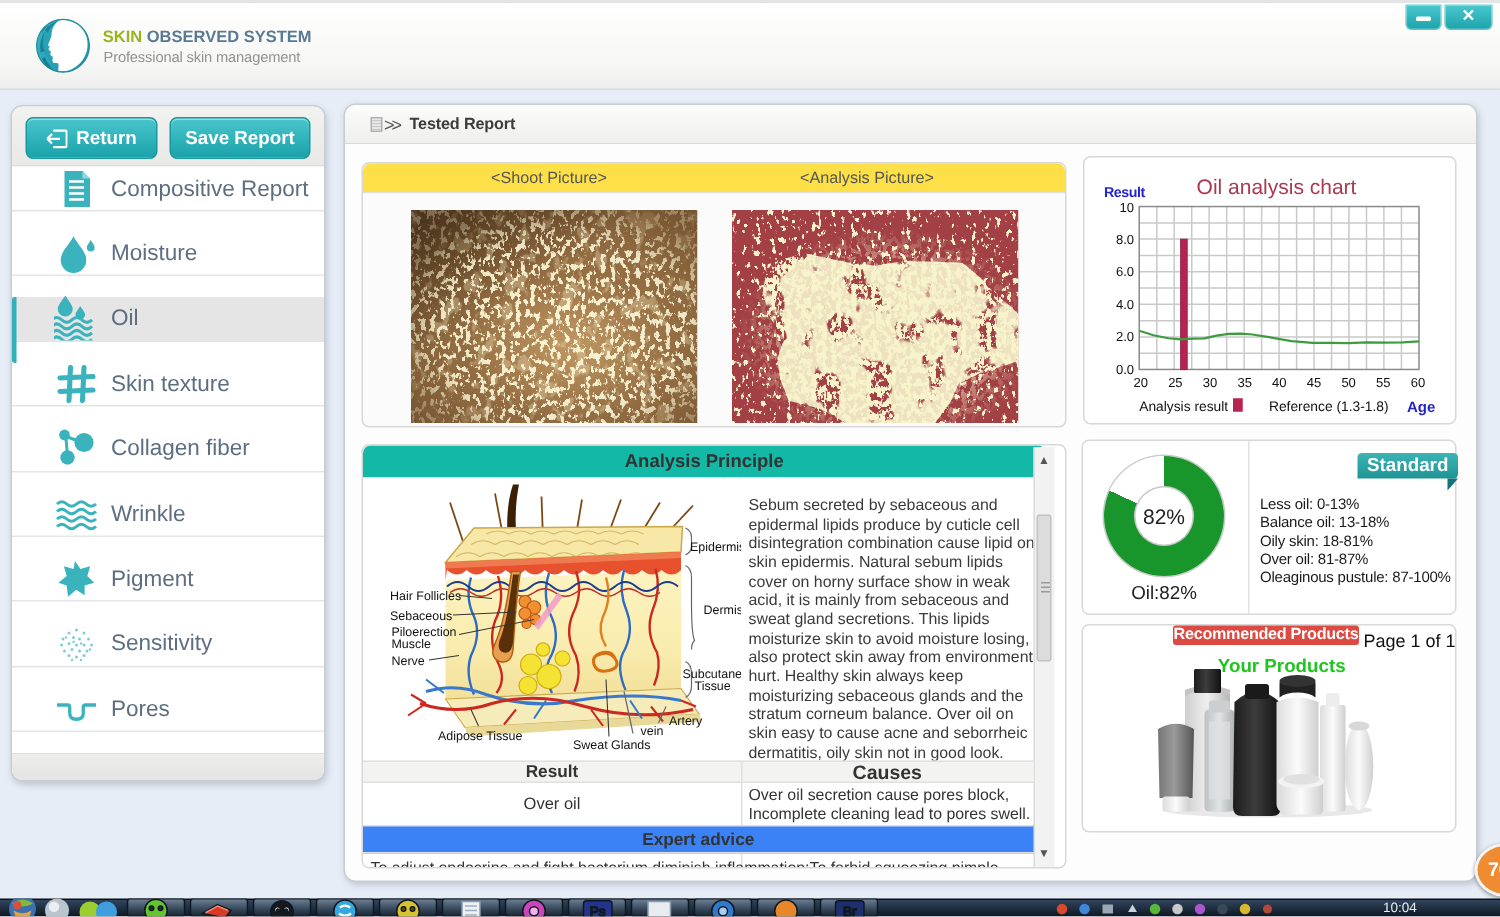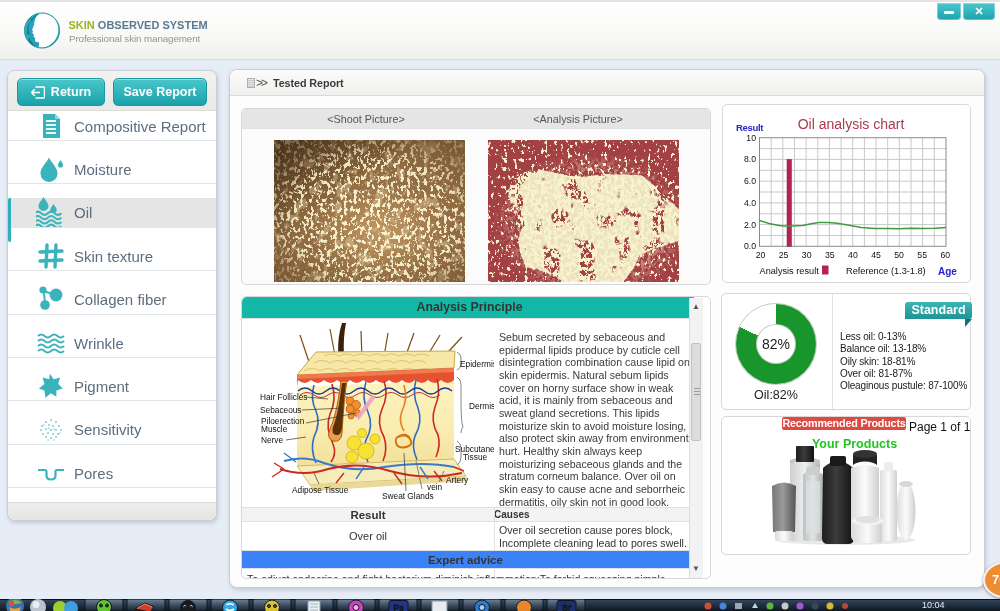--- a/index.html
+++ b/index.html
@@ -29,21 +29,21 @@
 #sidefoot{left:0;top:431px;width:208px;height:18px;background:linear-gradient(#ededeb,#e4e4e2);border-top:1px solid #dcdcda;border-radius:0 0 7px 7px}
 
 #main{left:229px;top:69px;width:756px;height:519px;background:#fdfdfd;border:1px solid #c9cdd1;border-radius:8px;box-shadow:1px 2px 4px rgba(120,130,150,.35)}
 #mainhead{left:0;top:0;width:754px;height:26px;background:linear-gradient(#fcfcfc,#efefed);border-bottom:1px solid #dadada;border-radius:7px 7px 0 0;line-height:26px}
 #mainhead .tt{position:absolute;left:43px;top:0;font-size:10.8px;font-weight:bold;letter-spacing:-.1px;color:#3c3c3c}
 #mainhead .gg{position:absolute;left:26px;top:0;font-size:12px;color:#555;letter-spacing:-2px}
 #mainhead .pic{position:absolute;left:17px;top:8px;width:8px;height:10px;background:repeating-linear-gradient(#e6e6e6 0 1px,#c9c9c9 1px 2px);border:1px solid #b0b0b0}
 .panel{background:#fff;border:1px solid #d8d8d8;border-radius:5px}
 
 #pics{left:11px;top:38px;width:470px;height:177px;background:#fbfbfb}
-#picshead{left:0;top:0;width:468px;height:20px;background:#e5e5e5;border-bottom:1px solid #e0e0e0;border-radius:5px 5px 0 0}
+#picshead{left:0;top:0;width:468px;height:20px;background:#fde047;border-bottom:1px solid #e0e0e0;border-radius:5px 5px 0 0}
 #picshead div{position:absolute;top:4px;width:234px;text-align:center;font-size:10.8px;color:#555}
 
 #ana{left:11px;top:226px;width:470px;height:283px;overflow:hidden}
 #anahead{left:0;top:0;width:455px;height:22px;background:#14b8a6;border-bottom:1px solid #e0e0e0;border-radius:5px 5px 0 0;text-align:center;font-size:12.3px;font-weight:bold;color:#333;line-height:21px}
 #anatext{left:257px;top:34px;width:193px;font-size:10.6px;line-height:12.65px;color:#3a3a3a}
 #anascroll{left:447px;top:1px;width:14px;height:281px;background:#f2f2f2;border-left:1px solid #ddd}
 #anathumb{left:449px;top:46px;width:10px;height:98px;background:#dcdcdc;border:1px solid #c2c2c2;border-radius:2px}
 .sarrow{left:450px;width:8px;height:8px;font-size:8px;color:#555;line-height:8px}
 
 #chartp{left:722px;top:104px;width:249px;height:179px}
@@ -417,21 +417,21 @@
    <div id="anascroll" class="abs"></div>
    <div id="anathumb" class="abs">
         <div style="position:absolute;left:2px;top:44px;width:6px;height:1px;background:#9a9a9a"></div>
         <div style="position:absolute;left:2px;top:47px;width:6px;height:1px;background:#9a9a9a"></div>
         <div style="position:absolute;left:2px;top:50px;width:6px;height:1px;background:#9a9a9a"></div>
       </div>
    <div class="sarrow abs" style="top:6px">▲</div>
    <div class="sarrow abs" style="top:268px">▼</div>
    <div class="abs" style="left:0;top:210px;width:447px;height:15px;background:#f3f3f1;border-top:1px solid #e0e0e0;border-bottom:1px solid #e0e0e0"></div>
    <div class="abs" style="left:0;top:210px;width:252px;text-align:center;font-size:11.5px;font-weight:bold;color:#333;line-height:16px">Result</div>
-   <div class="abs" style="left:252px;top:210px;width:195px;font-size:10px;font-weight:bold;color:#333;line-height:16px">Causes</div>
+   <div class="abs" style="left:252px;top:210px;width:195px;text-align:center;font-size:13px;font-weight:bold;color:#333;line-height:16px">Causes</div>
    <div class="abs" style="left:252px;top:211px;width:1px;height:72px;background:#e0e0e0"></div>
    <div class="abs" style="left:0;top:233px;width:252px;text-align:center;font-size:11px;color:#333">Over oil</div>
    <div class="abs" style="left:257px;top:227px;width:188px;font-size:10.6px;line-height:13px;color:#333">Over oil secretion cause pores block, Incomplete cleaning lead to pores swell.</div>
    <div class="abs" style="left:0;top:253px;width:447px;height:19px;background:#3b82f6;border-top:1px solid #e0e0e0;border-bottom:1px solid #e0e0e0;text-align:center;font-size:11.5px;font-weight:bold;color:#333;line-height:19px">Expert advice</div>
    <div class="abs" style="left:5px;top:276px;width:440px;font-size:10.6px;color:#333;white-space:nowrap">To adjust endocrine and fight bacterium diminish inflammation;To forbid squeezing pimple</div>
  </div>
 </div>
 
 <div id="chartp" class="panel abs"><svg width="247" height="177" viewBox="0 0 247 177">
 <text x="128" y="24" text-anchor="middle" font-size="14" fill="#a93a50">Oil analysis chart</text>

